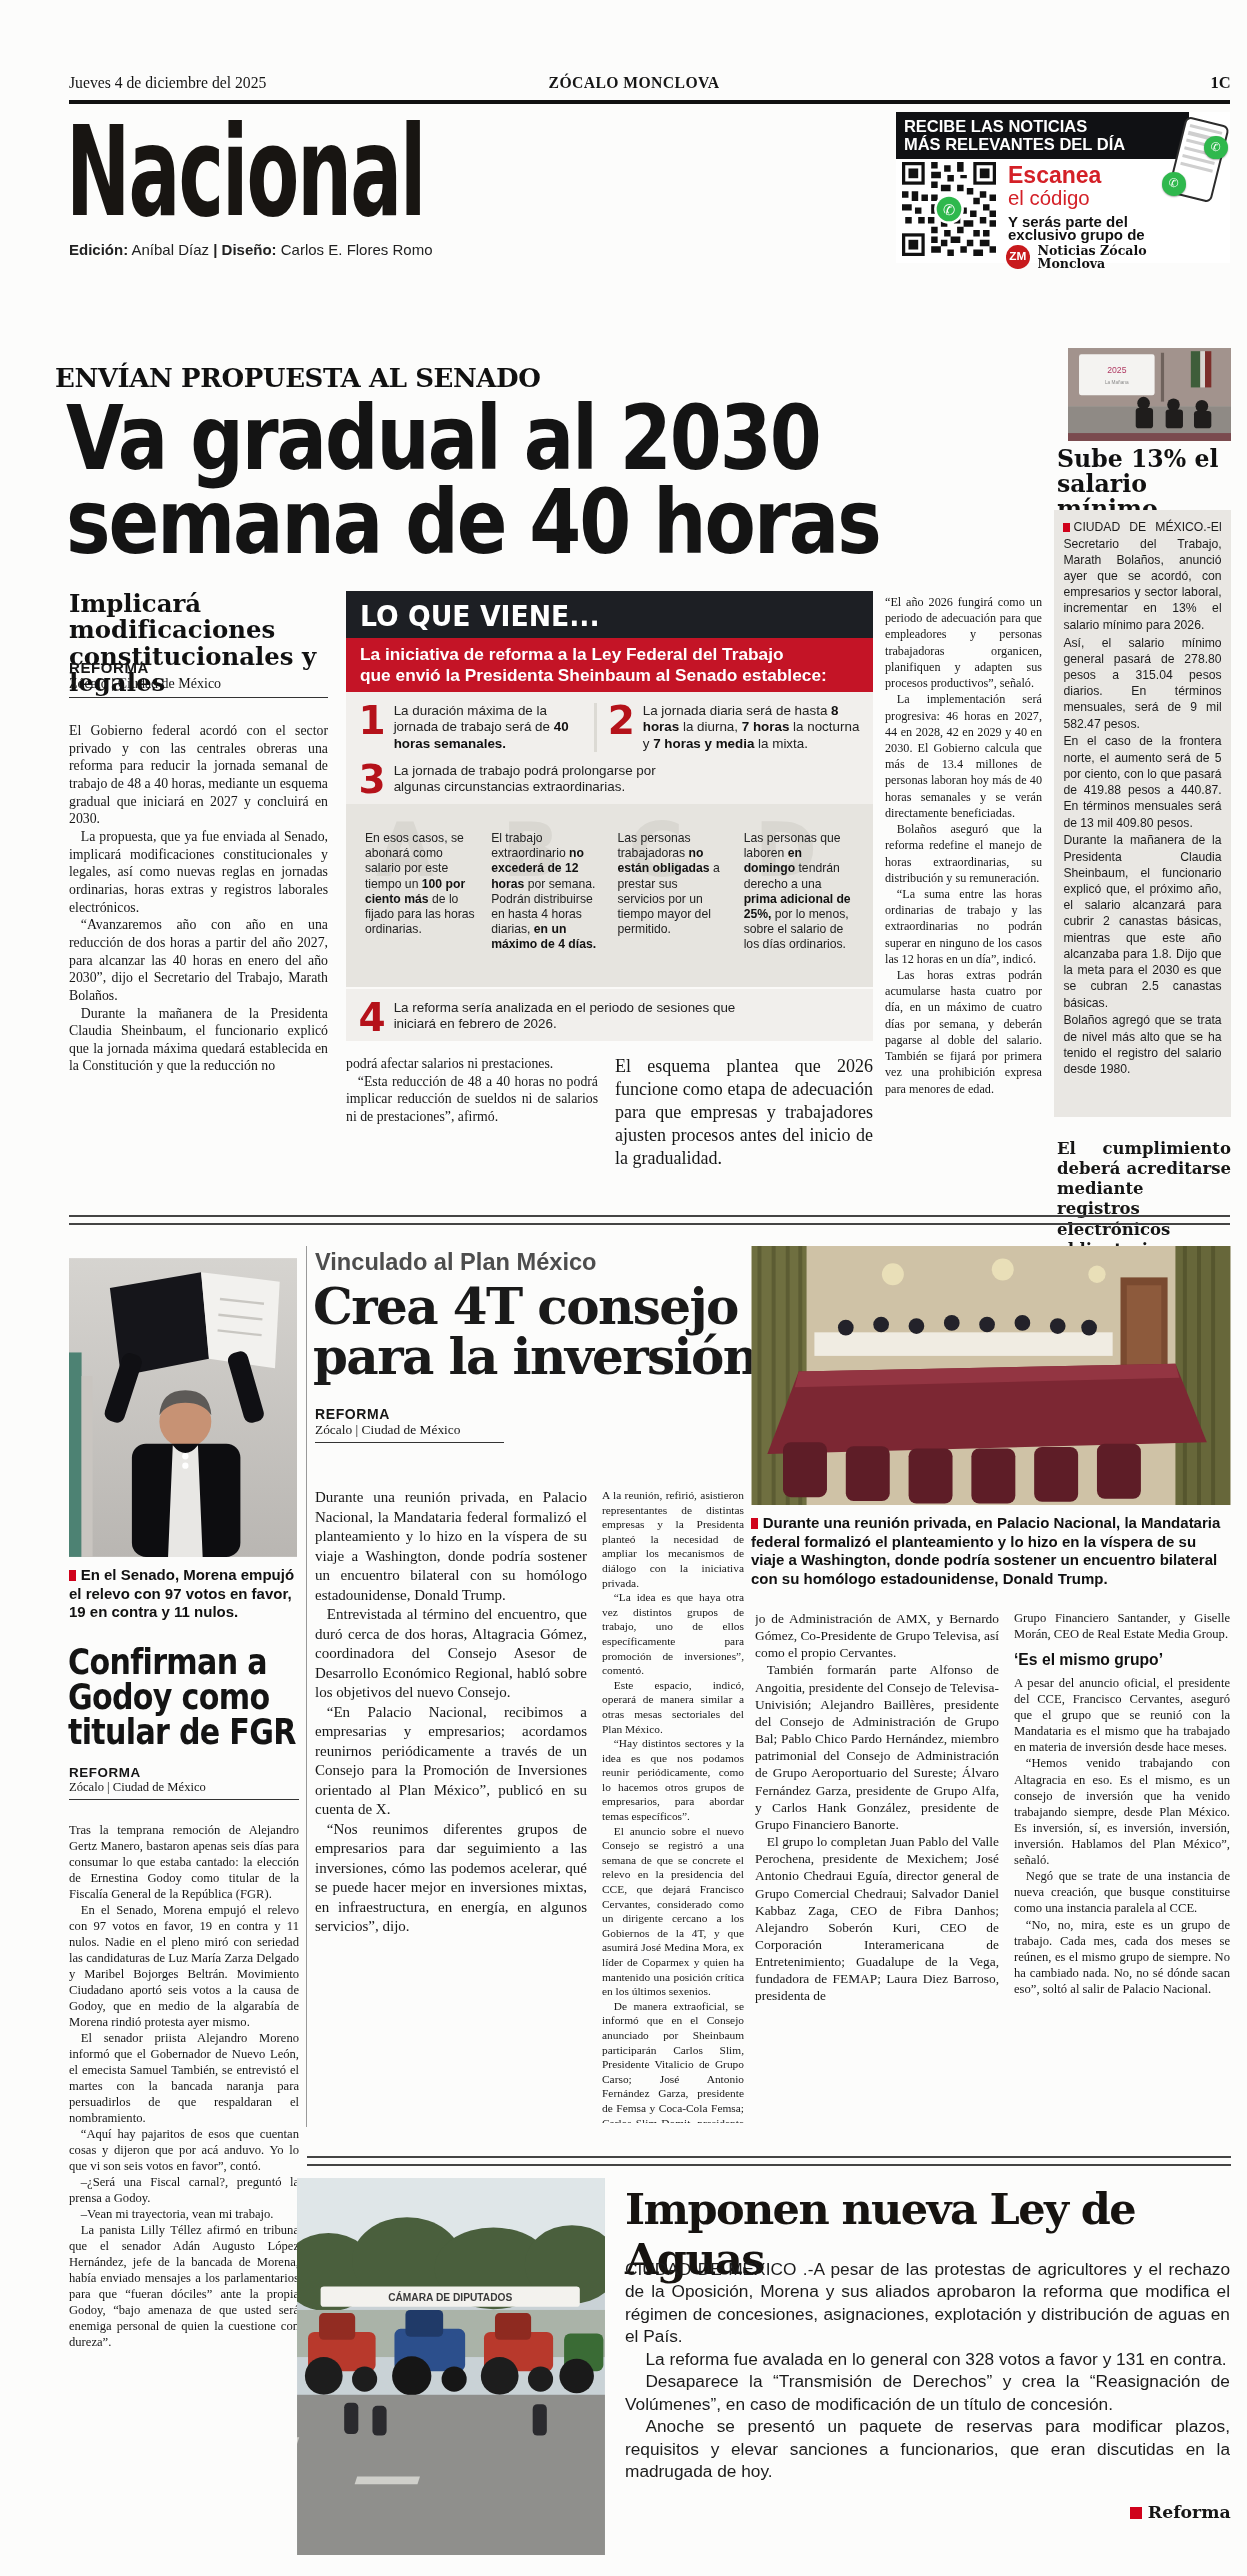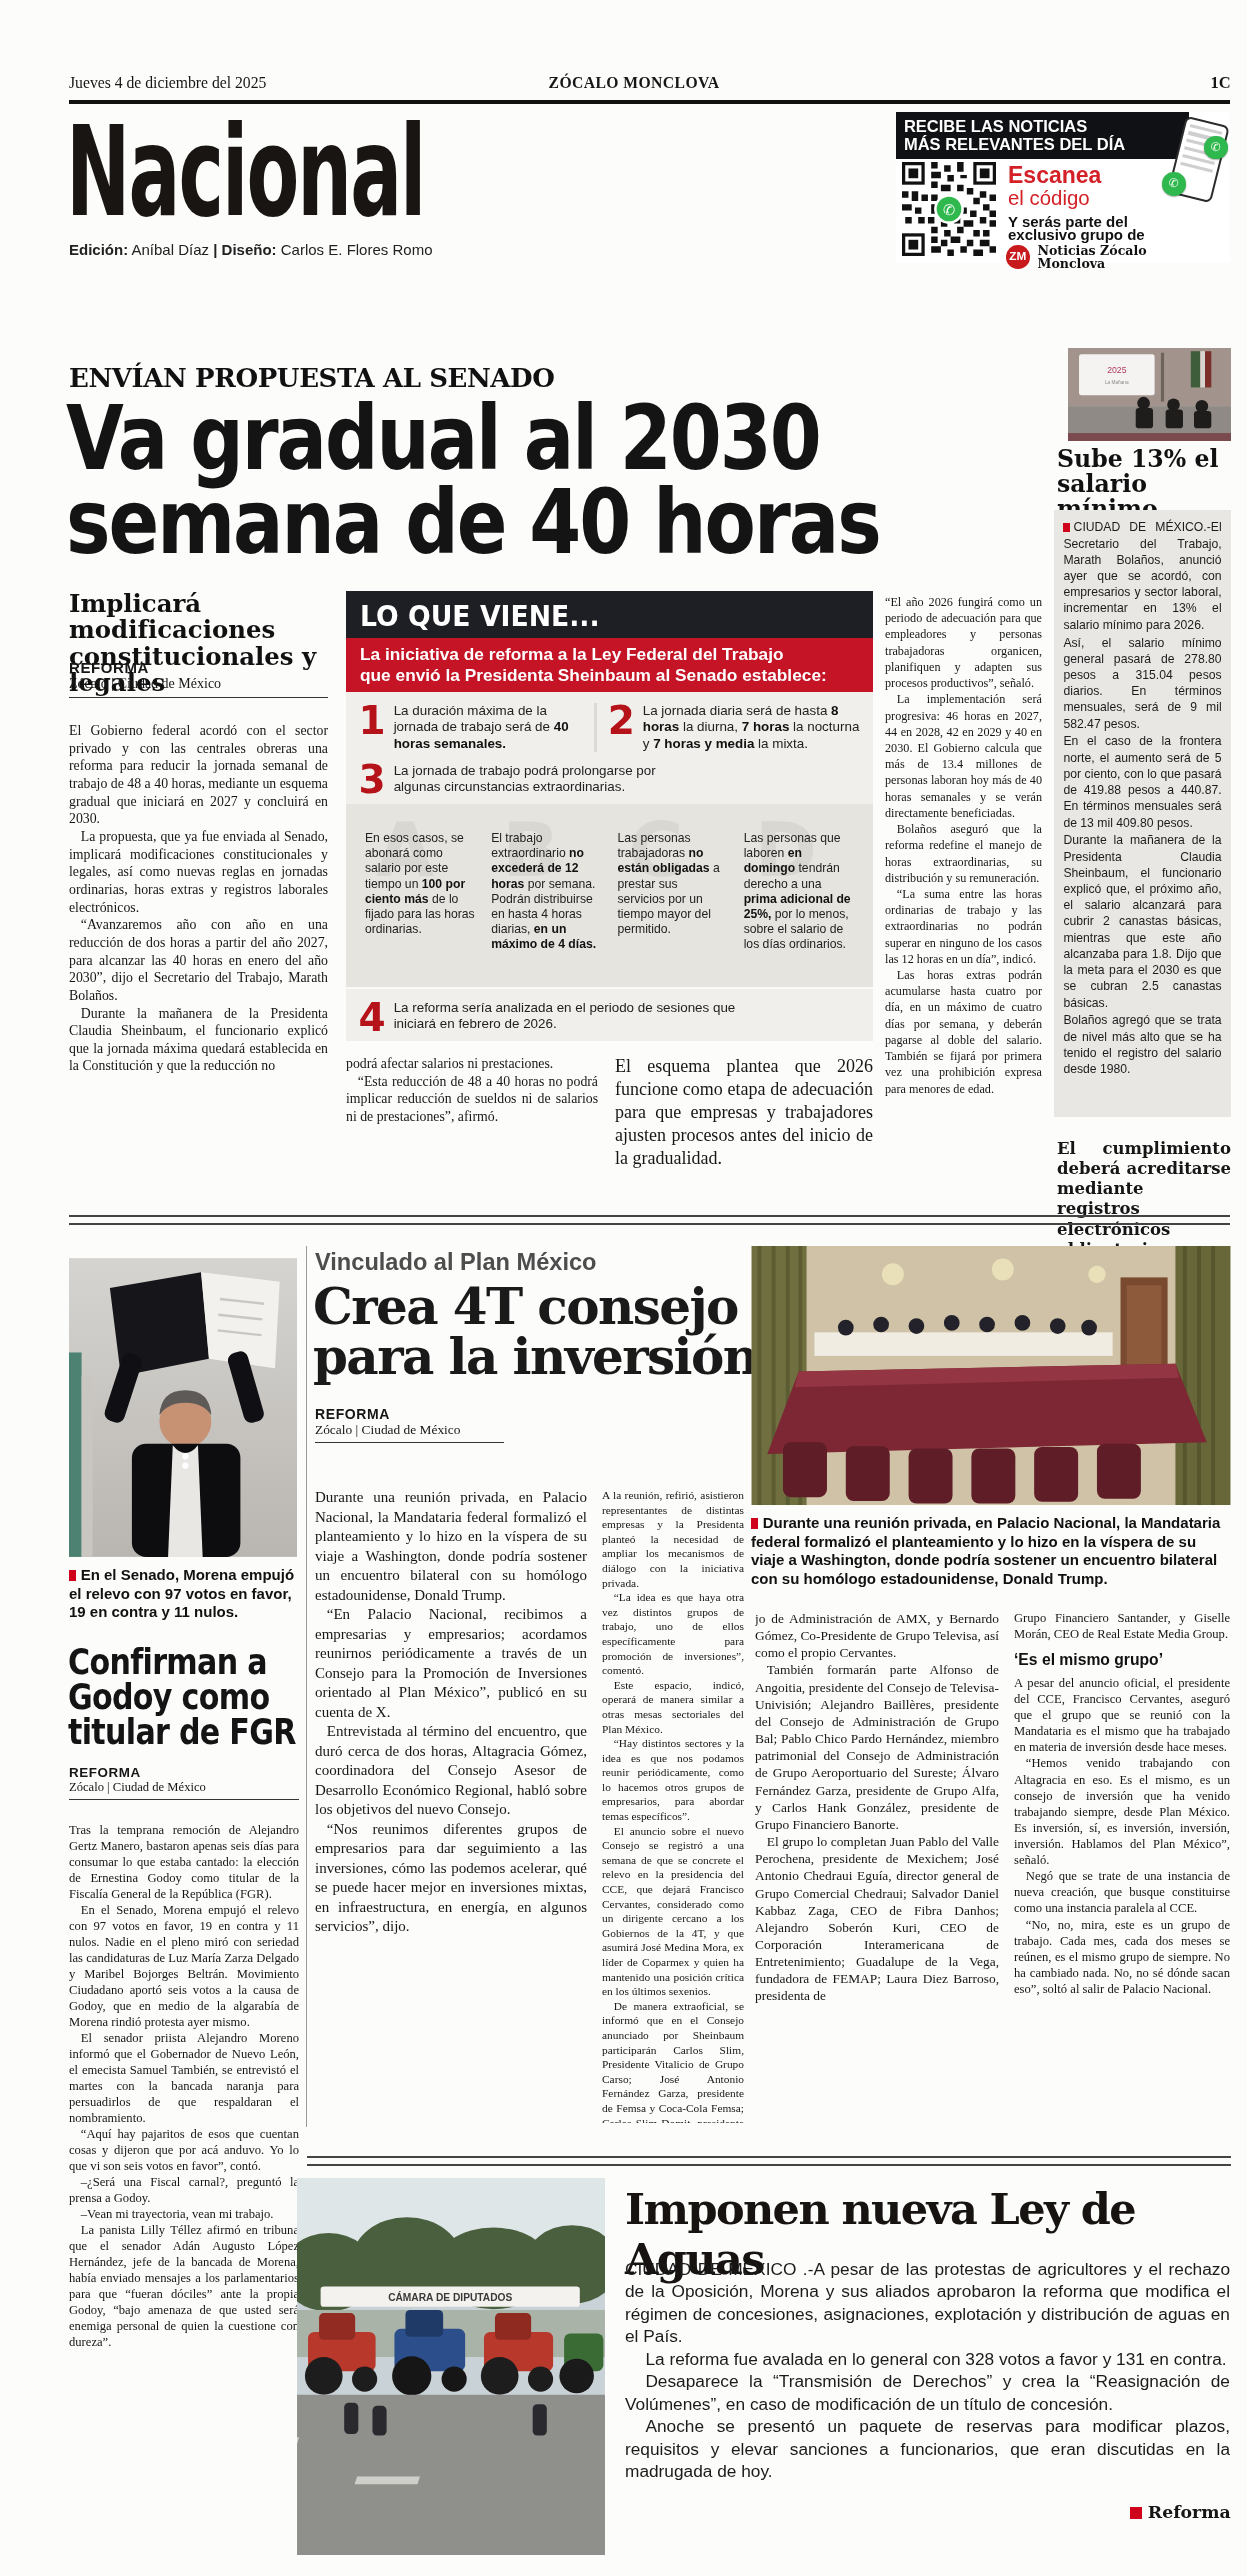--- a/index.html
+++ b/index.html
@@ -138,21 +138,21 @@
         <i></i>
         <i></i>
         <i></i>
         <i></i>
         <i></i>
       </div>
     <div class="wa" style="left:266px;top:60px;">✆</div>
     <div class="wa" style="left:308px;top:23.6px;">✆</div>
   </div>
 
-  <div class="abs kicker djserif" style="left:69px;top:363px;">ENVÍAN PROPUESTA AL SENADO</div>
+  <div class="abs kicker djserif" style="left:55px;top:363px;">ENVÍAN PROPUESTA AL SENADO</div>
   <div class="abs hl-big djs" style="left:66px;top:397px;">Va gradual al 2030</div>
   <div class="abs hl-big djs" style="left:66px;top:481px;">semana de 40 horas</div>
 
   <svg class="abs" style="left:1068px;top:348px;" width="163" height="93" viewBox="0 0 207 118">
     <rect width="207" height="118" fill="#b7b2ae"></rect>
     <rect x="0" y="0" width="207" height="74" fill="#a2938d"></rect>
     <rect x="14" y="8" width="96" height="52" rx="3" fill="#f4f3f1"></rect>
     <text x="62" y="32" font-size="11" fill="#b03a63" text-anchor="middle" font-family="Liberation Sans">2025</text>
     <text x="62" y="46" font-size="6" fill="#8a8a8a" text-anchor="middle" font-family="Liberation Sans">La Mañana</text>
     <rect x="118" y="6" width="4" height="62" fill="#6e625c"></rect>
@@ -351,22 +351,22 @@
         <rect x="360" y="256" width="56" height="70" rx="10"></rect>
         <rect x="440" y="252" width="56" height="70" rx="10"></rect>
     </g>
   </svg>
   <div class="abs caption" style="left:751px;top:1514px;width:481px;">
     <span class="bullet"></span><span>Durante una reunión privada, en Palacio Nacional, la Mandataria federal formalizó el planteamiento y lo hizo en la víspera de su viaje a Washington, donde podría sostener un encuentro bilateral con su homólogo estadounidense, Donald Trump.</span>
   </div>
 
   <div class="abs body-p just clip" style="left:315px;top:1488px;width:272px;height:635px;font-size:15px;line-height:1.3;">
     <p>Durante una reunión privada, en Palacio Nacional, la Mandataria federal formalizó el planteamiento y lo hizo en la víspera de su viaje a Washington, donde podría sostener un encuentro bilateral con su homólogo estadounidense, Donald Trump.</p>
+    <p>Entrevistada al término del encuentro, que duró cerca de dos horas, Altagracia Gómez, coordinadora del Consejo Asesor de Desarrollo Económico Regional, habló sobre los objetivos del nuevo Consejo.</p>
     <p>“En Palacio Nacional, recibimos a empresarias y empresarios; acordamos reunirnos periódicamente a través de un Consejo para la Promoción de Inversiones orientado al Plan México”, publicó en su cuenta de X.</p>
-    <p>Entrevistada al término del encuentro, que duró cerca de dos horas, Altagracia Gómez, coordinadora del Consejo Asesor de Desarrollo Económico Regional, habló sobre los objetivos del nuevo Consejo.</p>
     <p>“Nos reunimos diferentes grupos de empresarios para dar seguimiento a las inversiones, cómo las podemos acelerar, qué se puede hacer mejor en inversiones mixtas, en infraestructura, en energía, en algunos servicios”, dijo.</p>
   </div>
   <div class="abs body-p just clip" style="left:602px;top:1488px;width:142px;height:635px;font-size:11.4px;line-height:1.28;">
     <p>A la reunión, refirió, asistieron representantes de distintas empresas y la Presidenta planteó la necesidad de ampliar los mecanismos de diálogo con la iniciativa privada.</p>
     <p>“La idea es que haya otra vez distintos grupos de trabajo, uno de ellos específicamente para promoción de inversiones”, comentó.</p>
     <p>Este espacio, indicó, operará de manera similar a otras mesas sectoriales del Plan México.</p>
     <p>“Hay distintos sectores y la idea es que nos podamos reunir periódicamente, como lo hacemos otros grupos de empresarios, para abordar temas específicos”.</p>
     <p>El anuncio sobre el nuevo Consejo se registró a una semana de que se concrete el relevo en la presidencia del CCE, que dejará Francisco Cervantes, considerado como un dirigente cercano a los Gobiernos de la 4T, y que asumirá José Medina Mora, ex líder de Coparmex y quien ha mantenido una posición crítica en los últimos sexenios.</p>
     <p>De manera extraoficial, se informó que en el Consejo anunciado por Sheinbaum participarán Carlos Slim, Presidente Vitalicio de Grupo Carso; José Antonio Fernández Garza, presidente de Femsa y Coca-Cola Femsa; Carlos Slim Domit, presidente del Conse-</p>
   </div>

